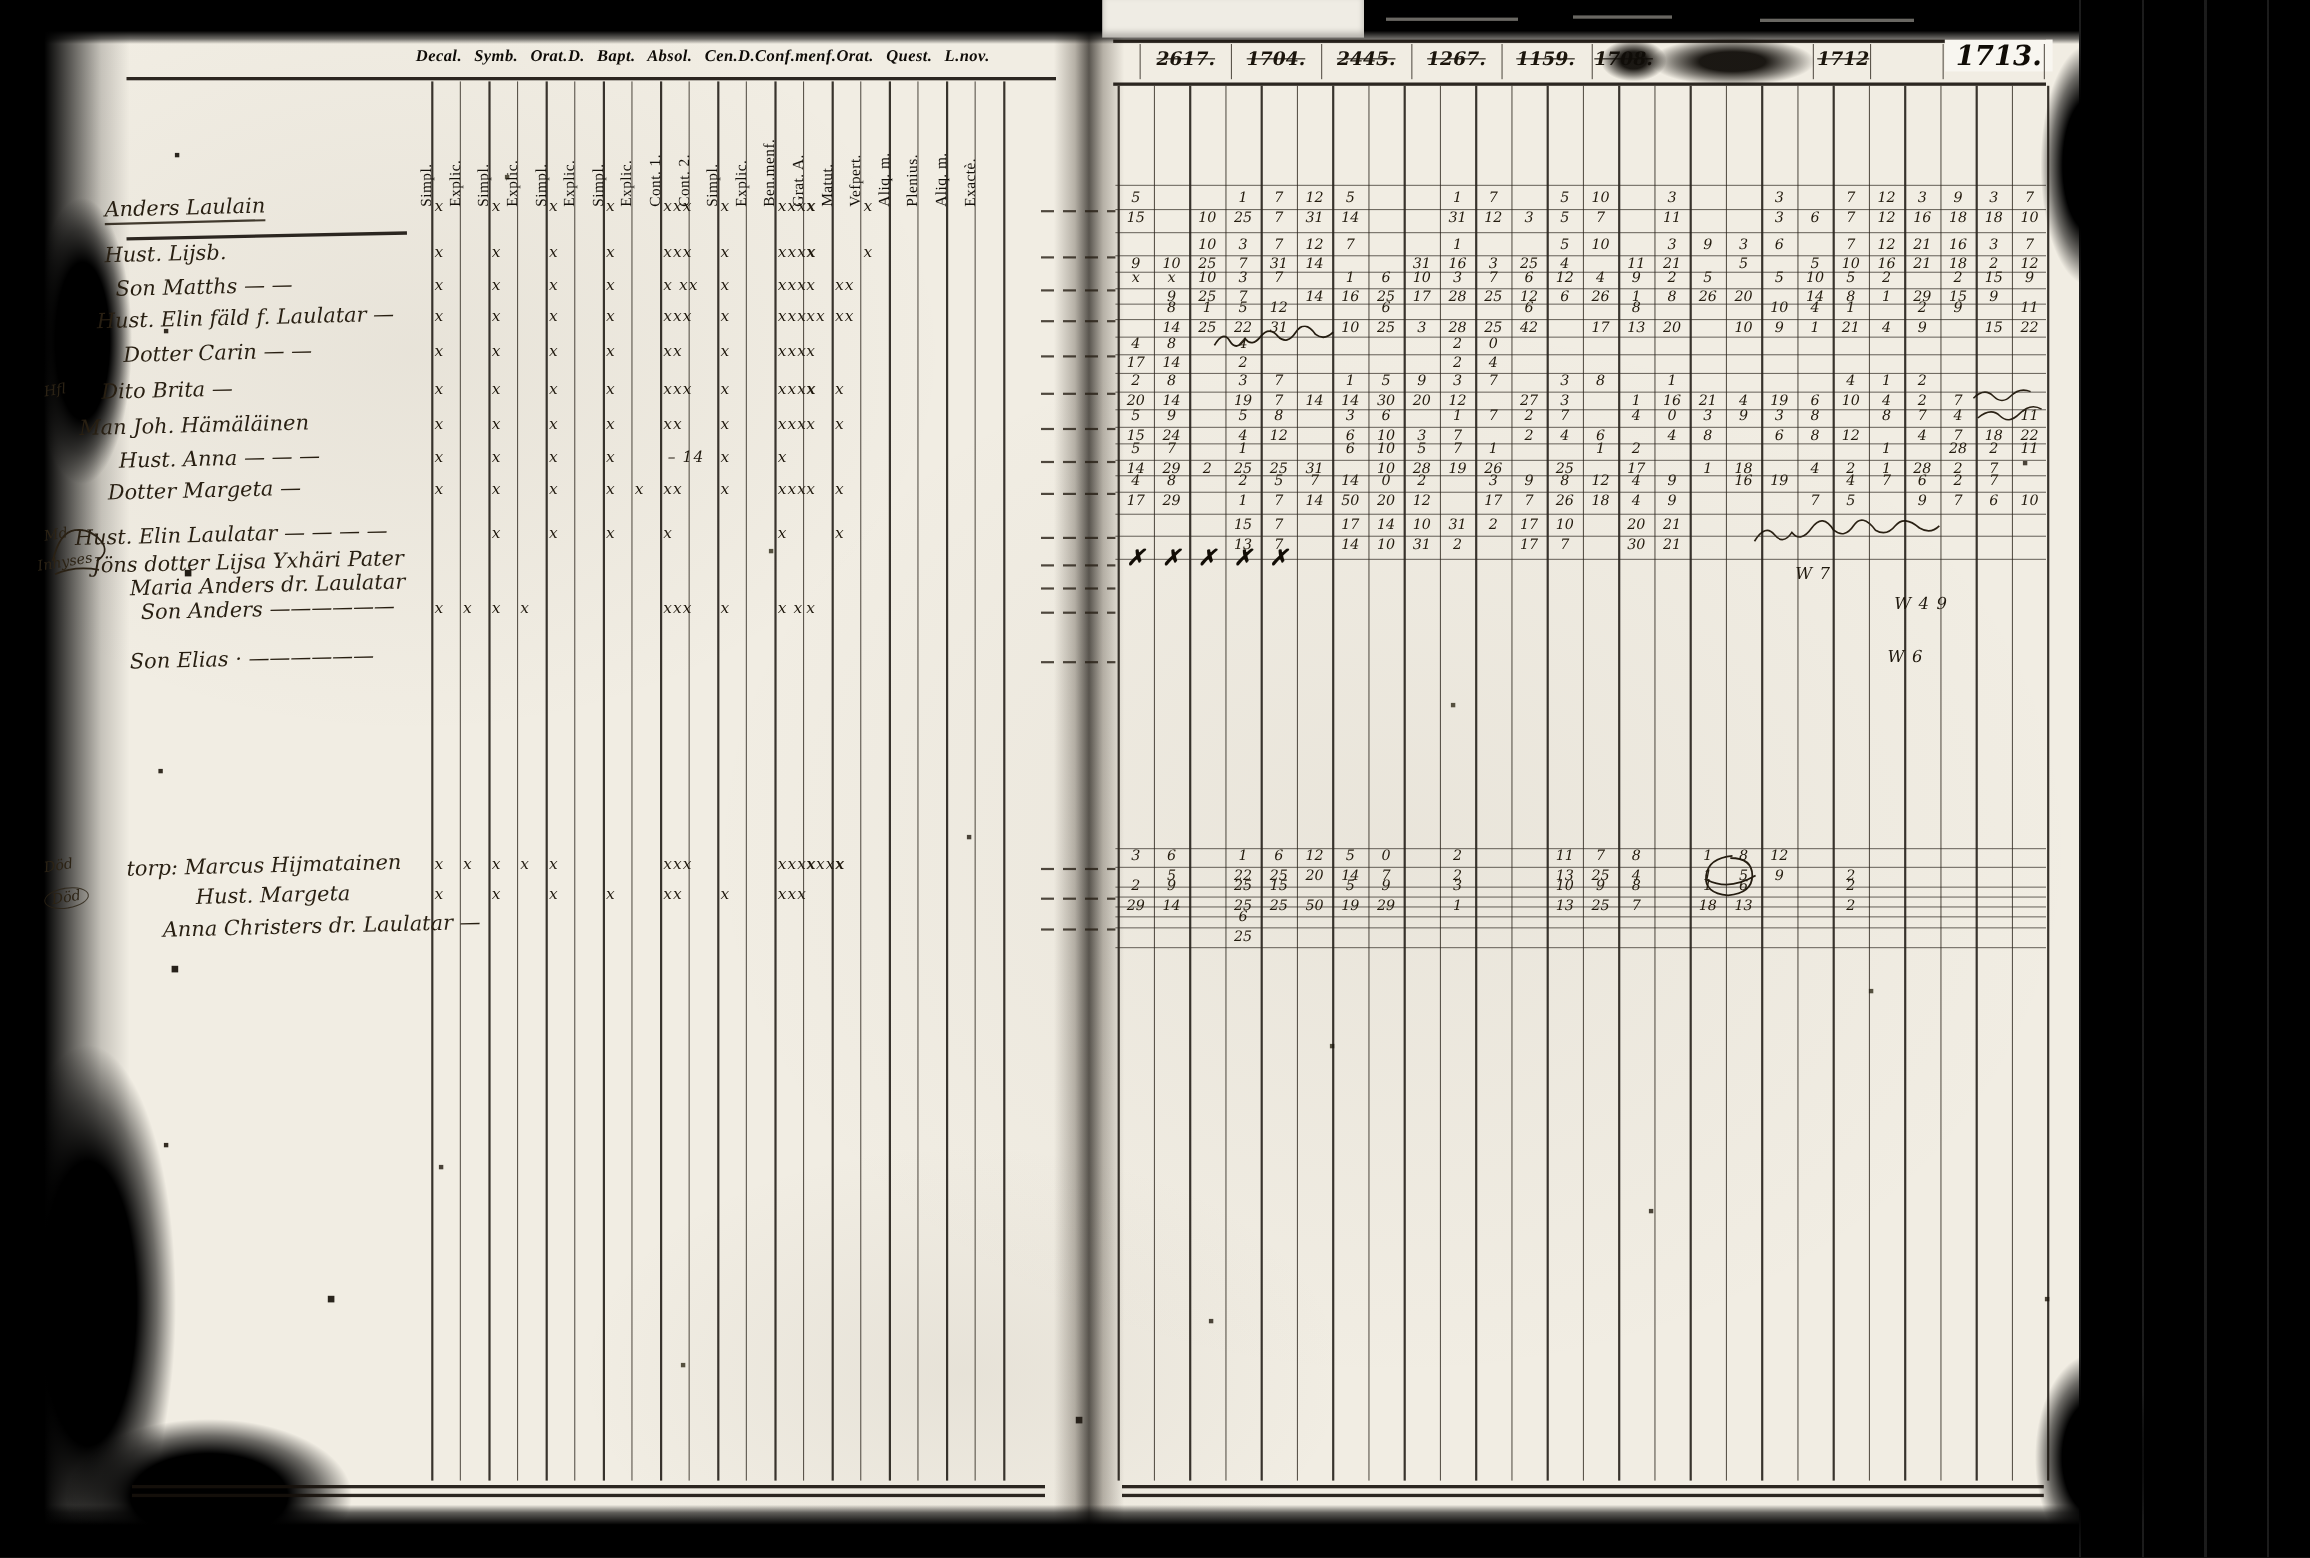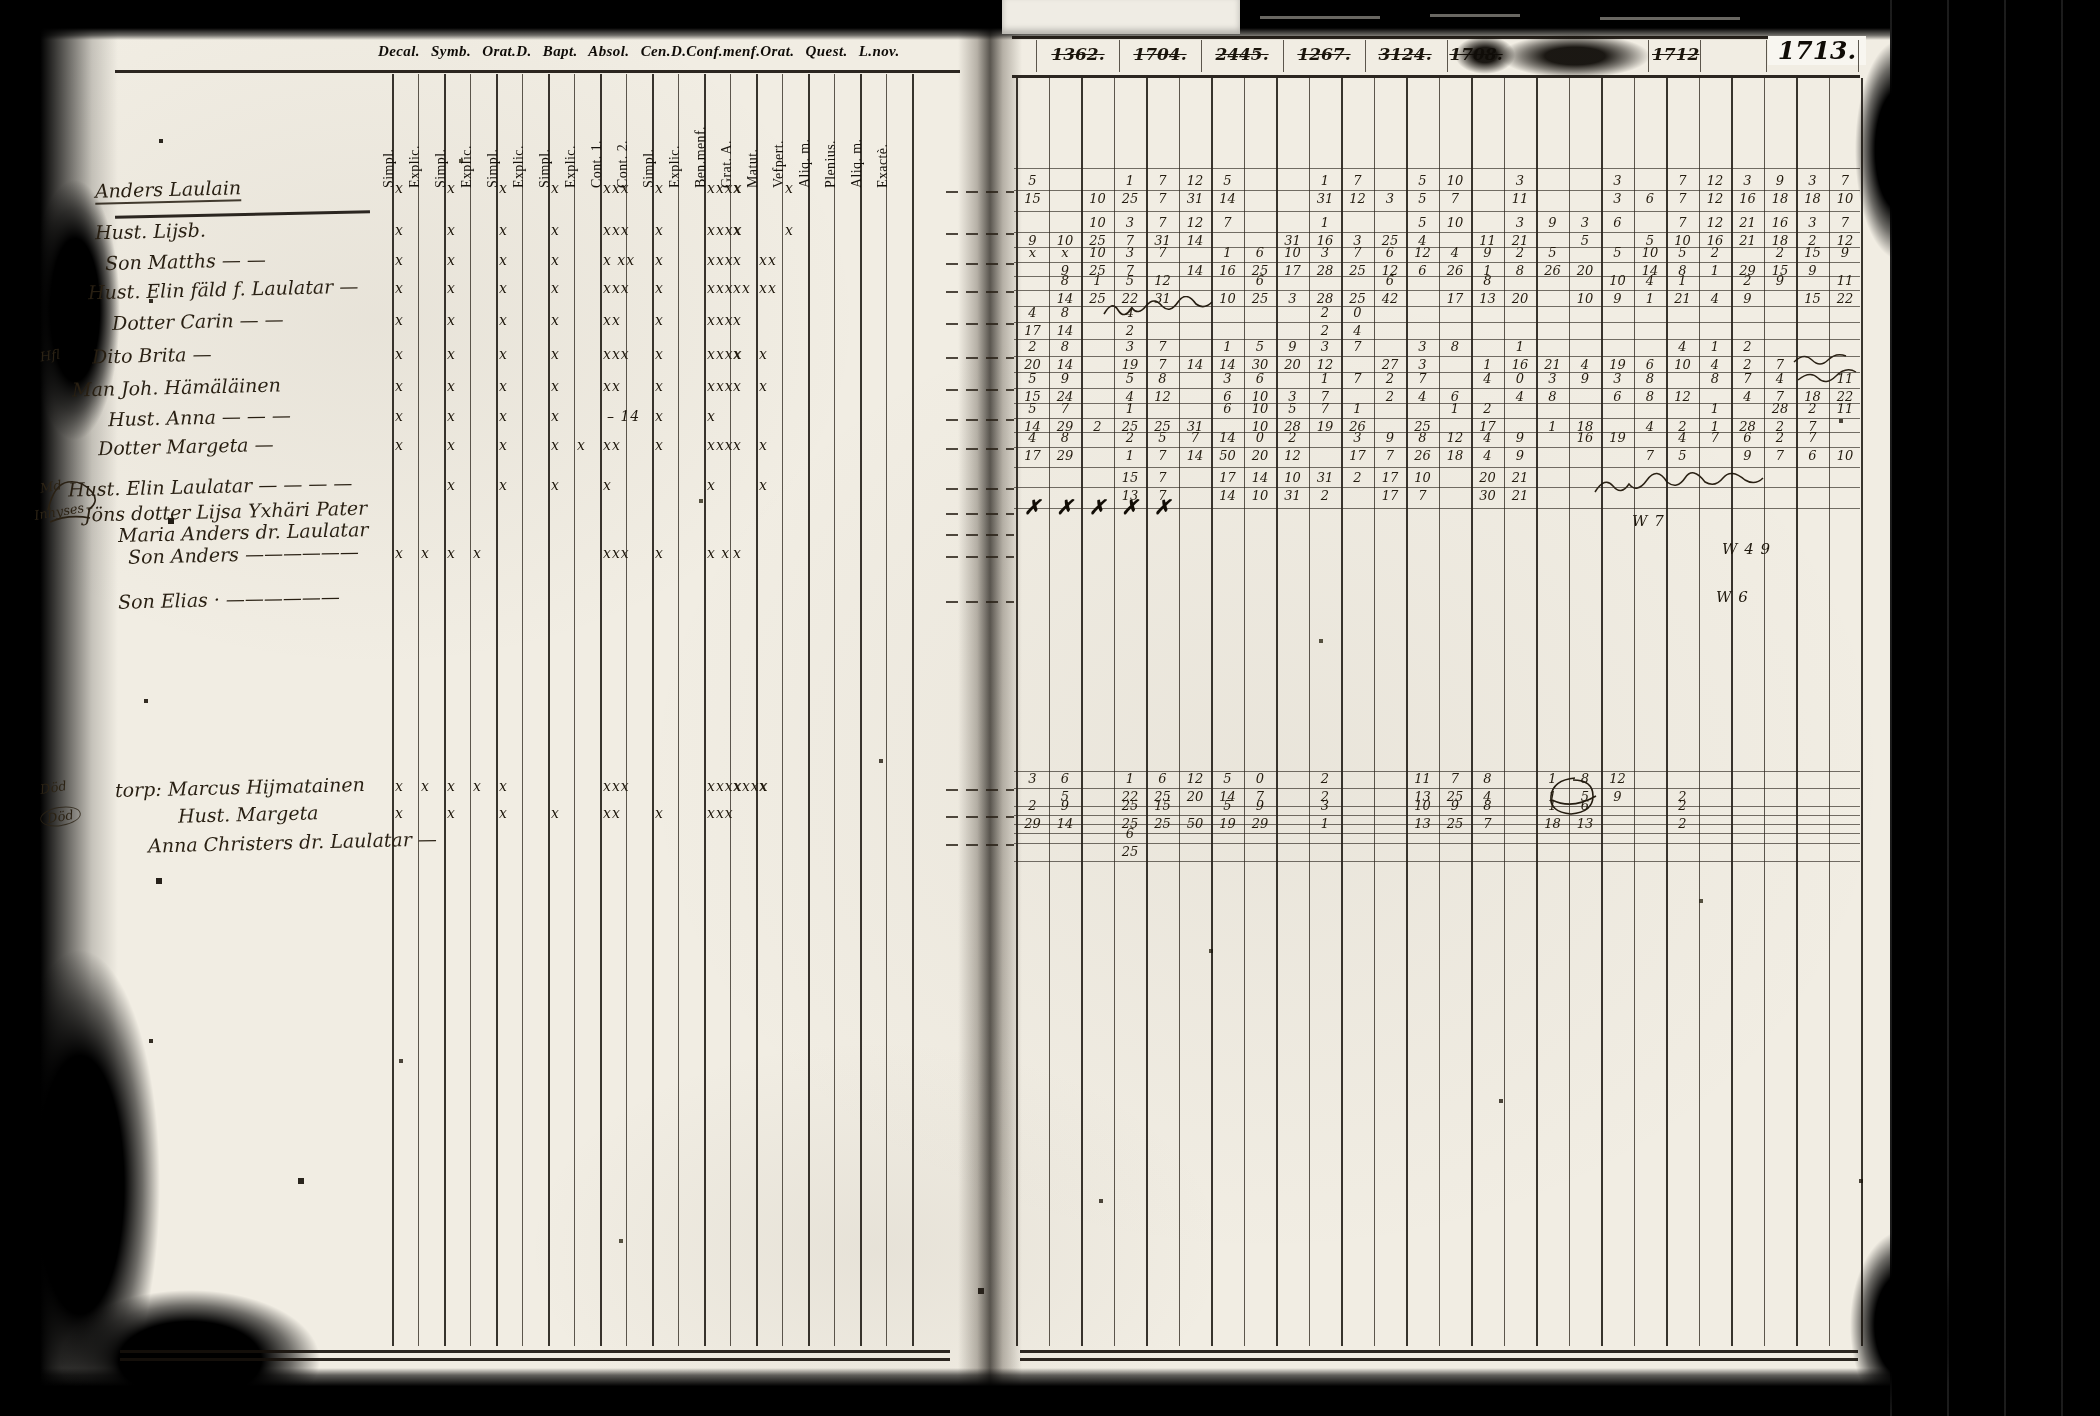--- a/index.html
+++ b/index.html
@@ -274,25 +274,25 @@
       <div class="mark" style="left: 395px; top: 805px;">x</div>
       <div class="mark" style="left: 447px; top: 805px;">x</div>
       <div class="mark" style="left: 499px; top: 805px;">x</div>
       <div class="mark" style="left: 551px; top: 805px;">x</div>
       <div class="mark" style="left: 603px; top: 805px;">xx</div>
       <div class="mark" style="left: 655px; top: 805px;">x</div>
       <div class="mark" style="left: 707px; top: 805px;">xxx</div>
       <div class="name" style="left: 148px; top: 831px;">Anna Christers dr. Laulatar —</div>
       <div class="hrule bold" style="left: 1012px; top: 36px; width: 848px;"></div>
       <div class="hrule bold" style="left: 1012px; top: 75px; width: 848px;"></div>
-      <div class="year" style="left: 1042px; top: 44px; width: 72px;">1362.</div>
+      <div class="year" style="left: 1042px; top: 44px; width: 72px;">2617.</div>
       <div class="year" style="left: 1124px; top: 44px; width: 72px;">1704.</div>
       <div class="year" style="left: 1206px; top: 44px; width: 72px;">2445.</div>
       <div class="year" style="left: 1288px; top: 44px; width: 72px;">1267.</div>
-      <div class="year" style="left: 1370px; top: 44px; width: 70px;">3124.</div>
+      <div class="year" style="left: 1370px; top: 44px; width: 70px;">1159.</div>
       <div class="year" style="left: 1448px; top: 44px; width: 56px;">1708.</div>
       <div class="year" style="left: 1652px; top: 44px; width: 42px;">1712</div>
       <div class="year clear" style="left: 1768px; top: 36px; width: 88px;">1713.</div>
       <div class="vrule" style="left: 1036px; top: 40px; height: 32px;"></div>
       <div class="vrule" style="left: 1119px; top: 40px; height: 32px;"></div>
       <div class="vrule" style="left: 1201px; top: 40px; height: 32px;"></div>
       <div class="vrule" style="left: 1283px; top: 40px; height: 32px;"></div>
       <div class="vrule" style="left: 1365px; top: 40px; height: 32px;"></div>
       <div class="vrule" style="left: 1447px; top: 40px; height: 32px;"></div>
       <div class="vrule" style="left: 1648px; top: 40px; height: 32px;"></div>

